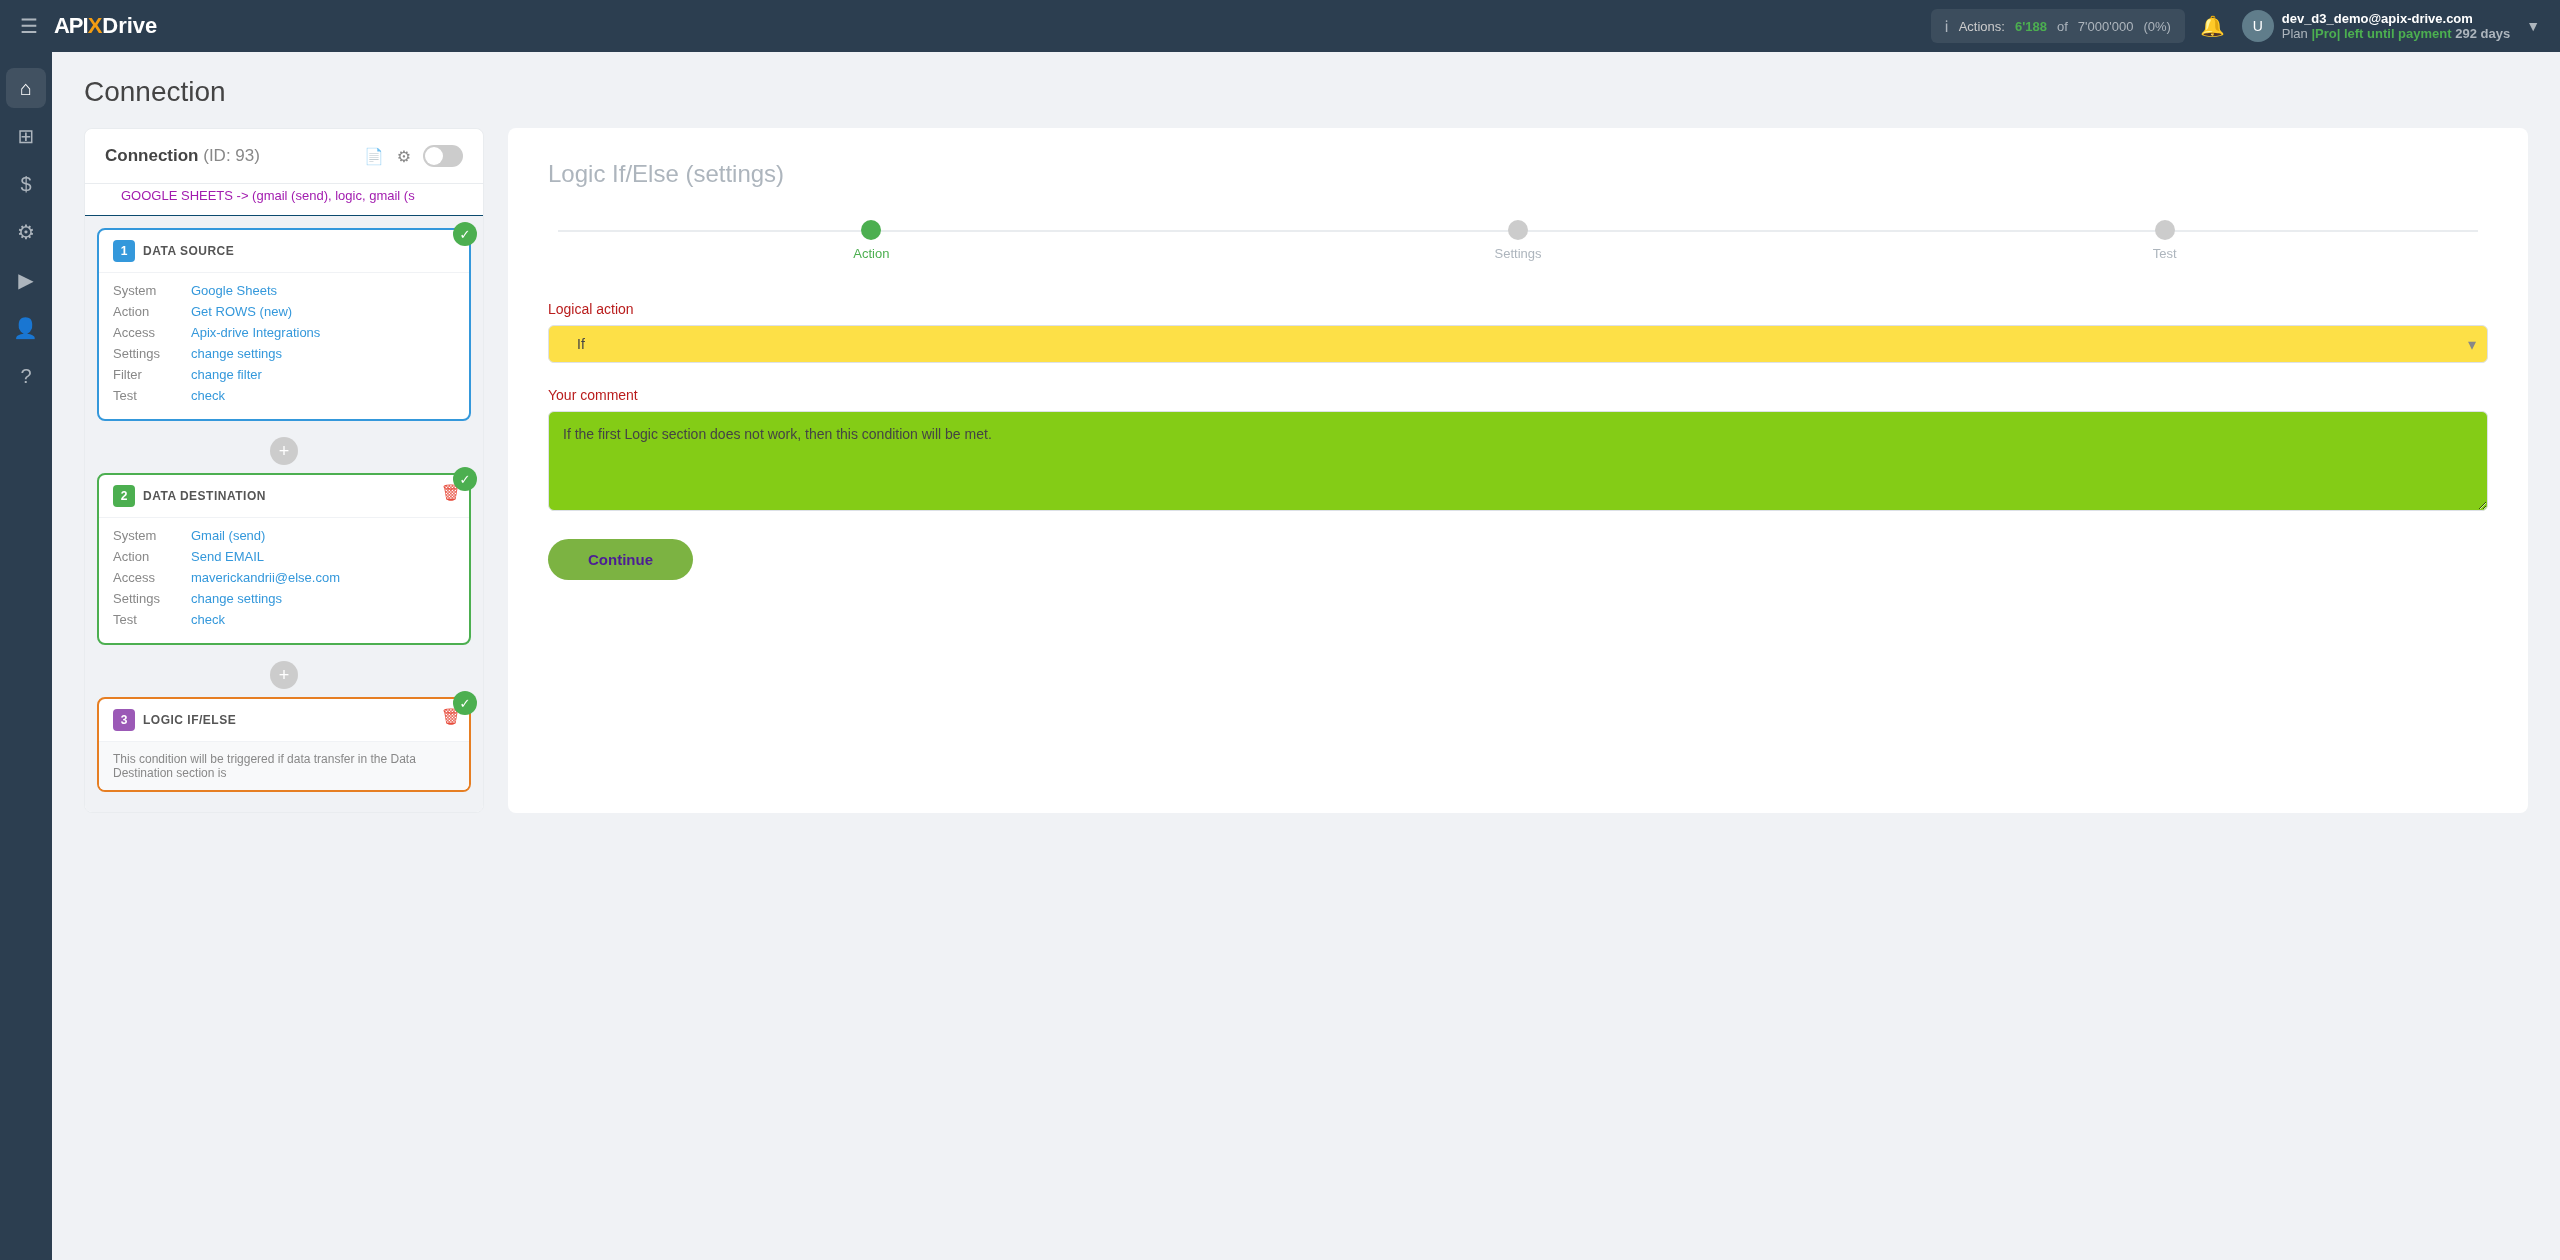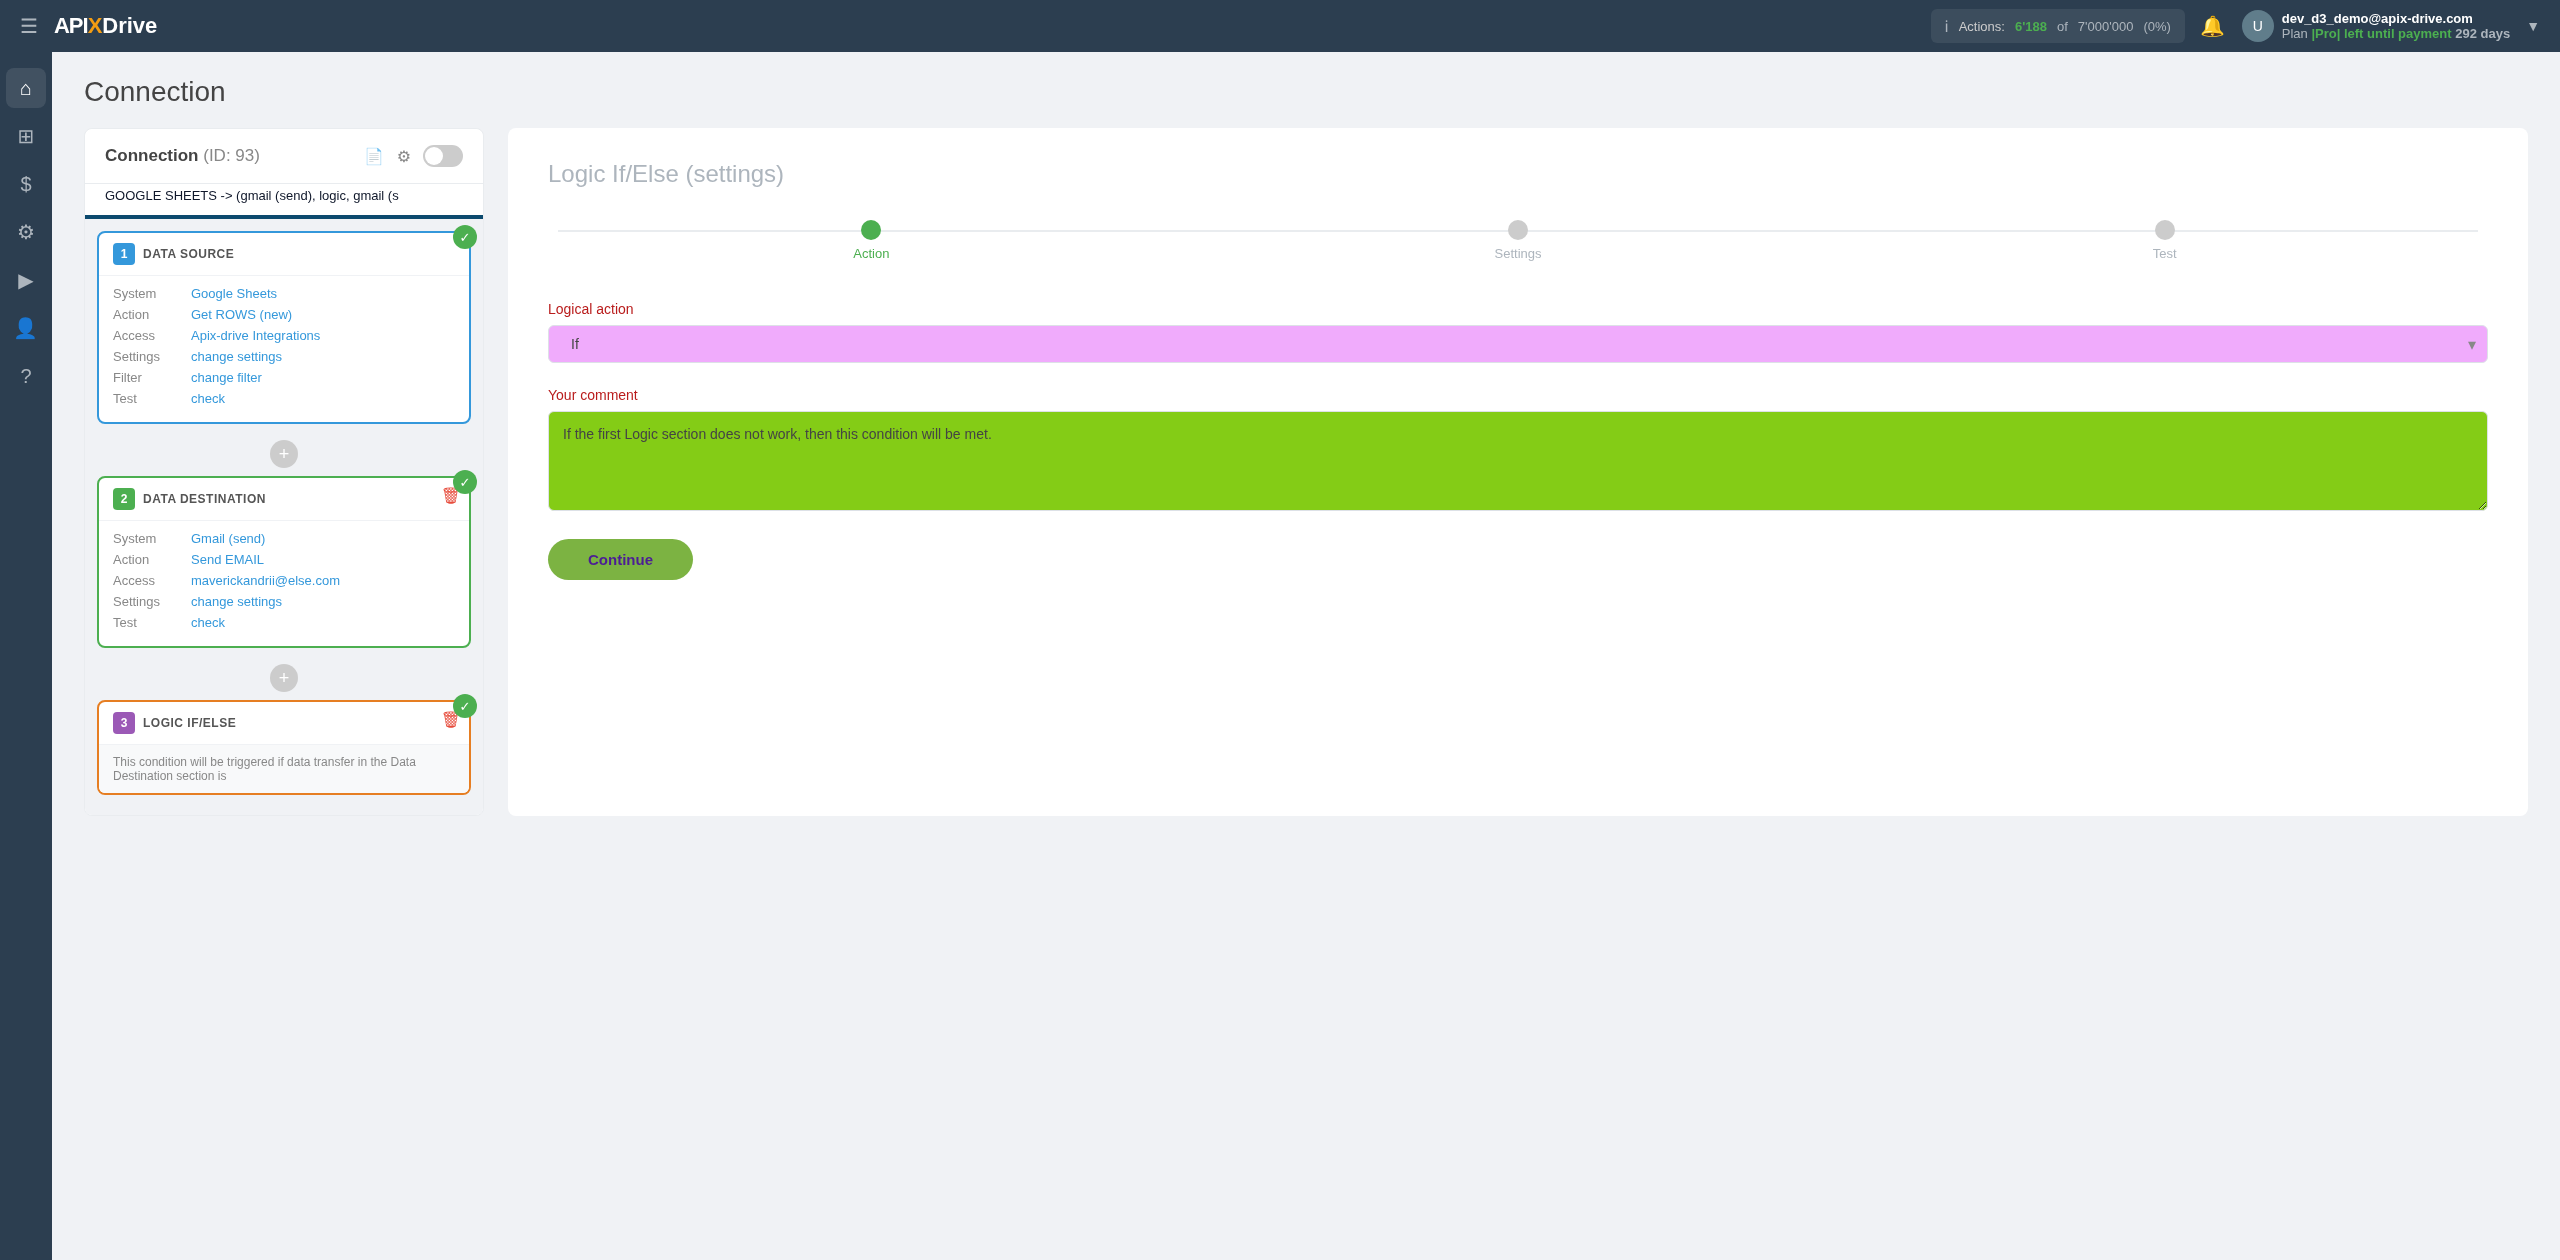--- a/index.html
+++ b/index.html
@@ -75,21 +75,21 @@
     .conn-icon { font-size: 16px; color: #888; cursor: pointer; }
     .toggle-switch {
       width: 40px; height: 22px; background: #ccc; border-radius: 11px;
       position: relative; cursor: pointer;
     }
     .toggle-switch::after {
       content: ''; position: absolute; width: 18px; height: 18px;
       background: #fff; border-radius: 50%; top: 2px; left: 2px;
       transition: left 0.2s;
     }
-    .conn-subtitle { background: #fff; padding: 4px 20px 12px; font-size: 13px; color: #0f172a; border-bottom: 4px solid #0c4a6e; }
+    .conn-subtitle { background: #fff; padding: 4px 36px 12px; font-size: 13px; color: #a21caf; border-bottom: 1px solid #0c4a6e; }
 
     
     .cards-area { background: #f0f2f5; padding: 12px 0; display: flex; flex-direction: column; gap: 0; }
 
     .card-wrapper { position: relative; margin-bottom: 8px; }
     .card-plus {
       display: flex; justify-content: center; padding: 8px 0;
     }
     .plus-circle {
       width: 28px; height: 28px; border-radius: 50%; background: #ccc;
@@ -162,23 +162,23 @@
     .step-circle.inactive { background: #ccc; }
     .step-label { font-size: 13px; margin-top: 6px; }
     .step-label.active { color: #4caf50; }
     .step-label.inactive { color: #adb5bd; }
 
     
     .form-group { margin-bottom: 24px; }
     .form-label { font-size: 14px; color: #b91c1c; margin-bottom: 8px; display: block; font-weight: 500; }
     .select-wrapper { position: relative; }
     .select-wrapper select {
-      width: 100%; padding: 10px 40px 10px 22px;
+      width: 100%; padding: 10px 40px 10px 28px;
       border: 1px solid #dde1e7; border-radius: 6px;
-      font-size: 14px; color: #444; background: #f0abfc;
+      font-size: 14px; color: #444; background: #fde047;
       appearance: none; cursor: pointer;
     }
     .select-chevron {
       position: absolute; right: 12px; top: 50%; transform: translateY(-50%);
       pointer-events: none; color: #888;
     }
 
     .form-textarea {
       width: 100%; padding: 12px 14px;
       border: 1px solid #dde1e7; border-radius: 6px;

